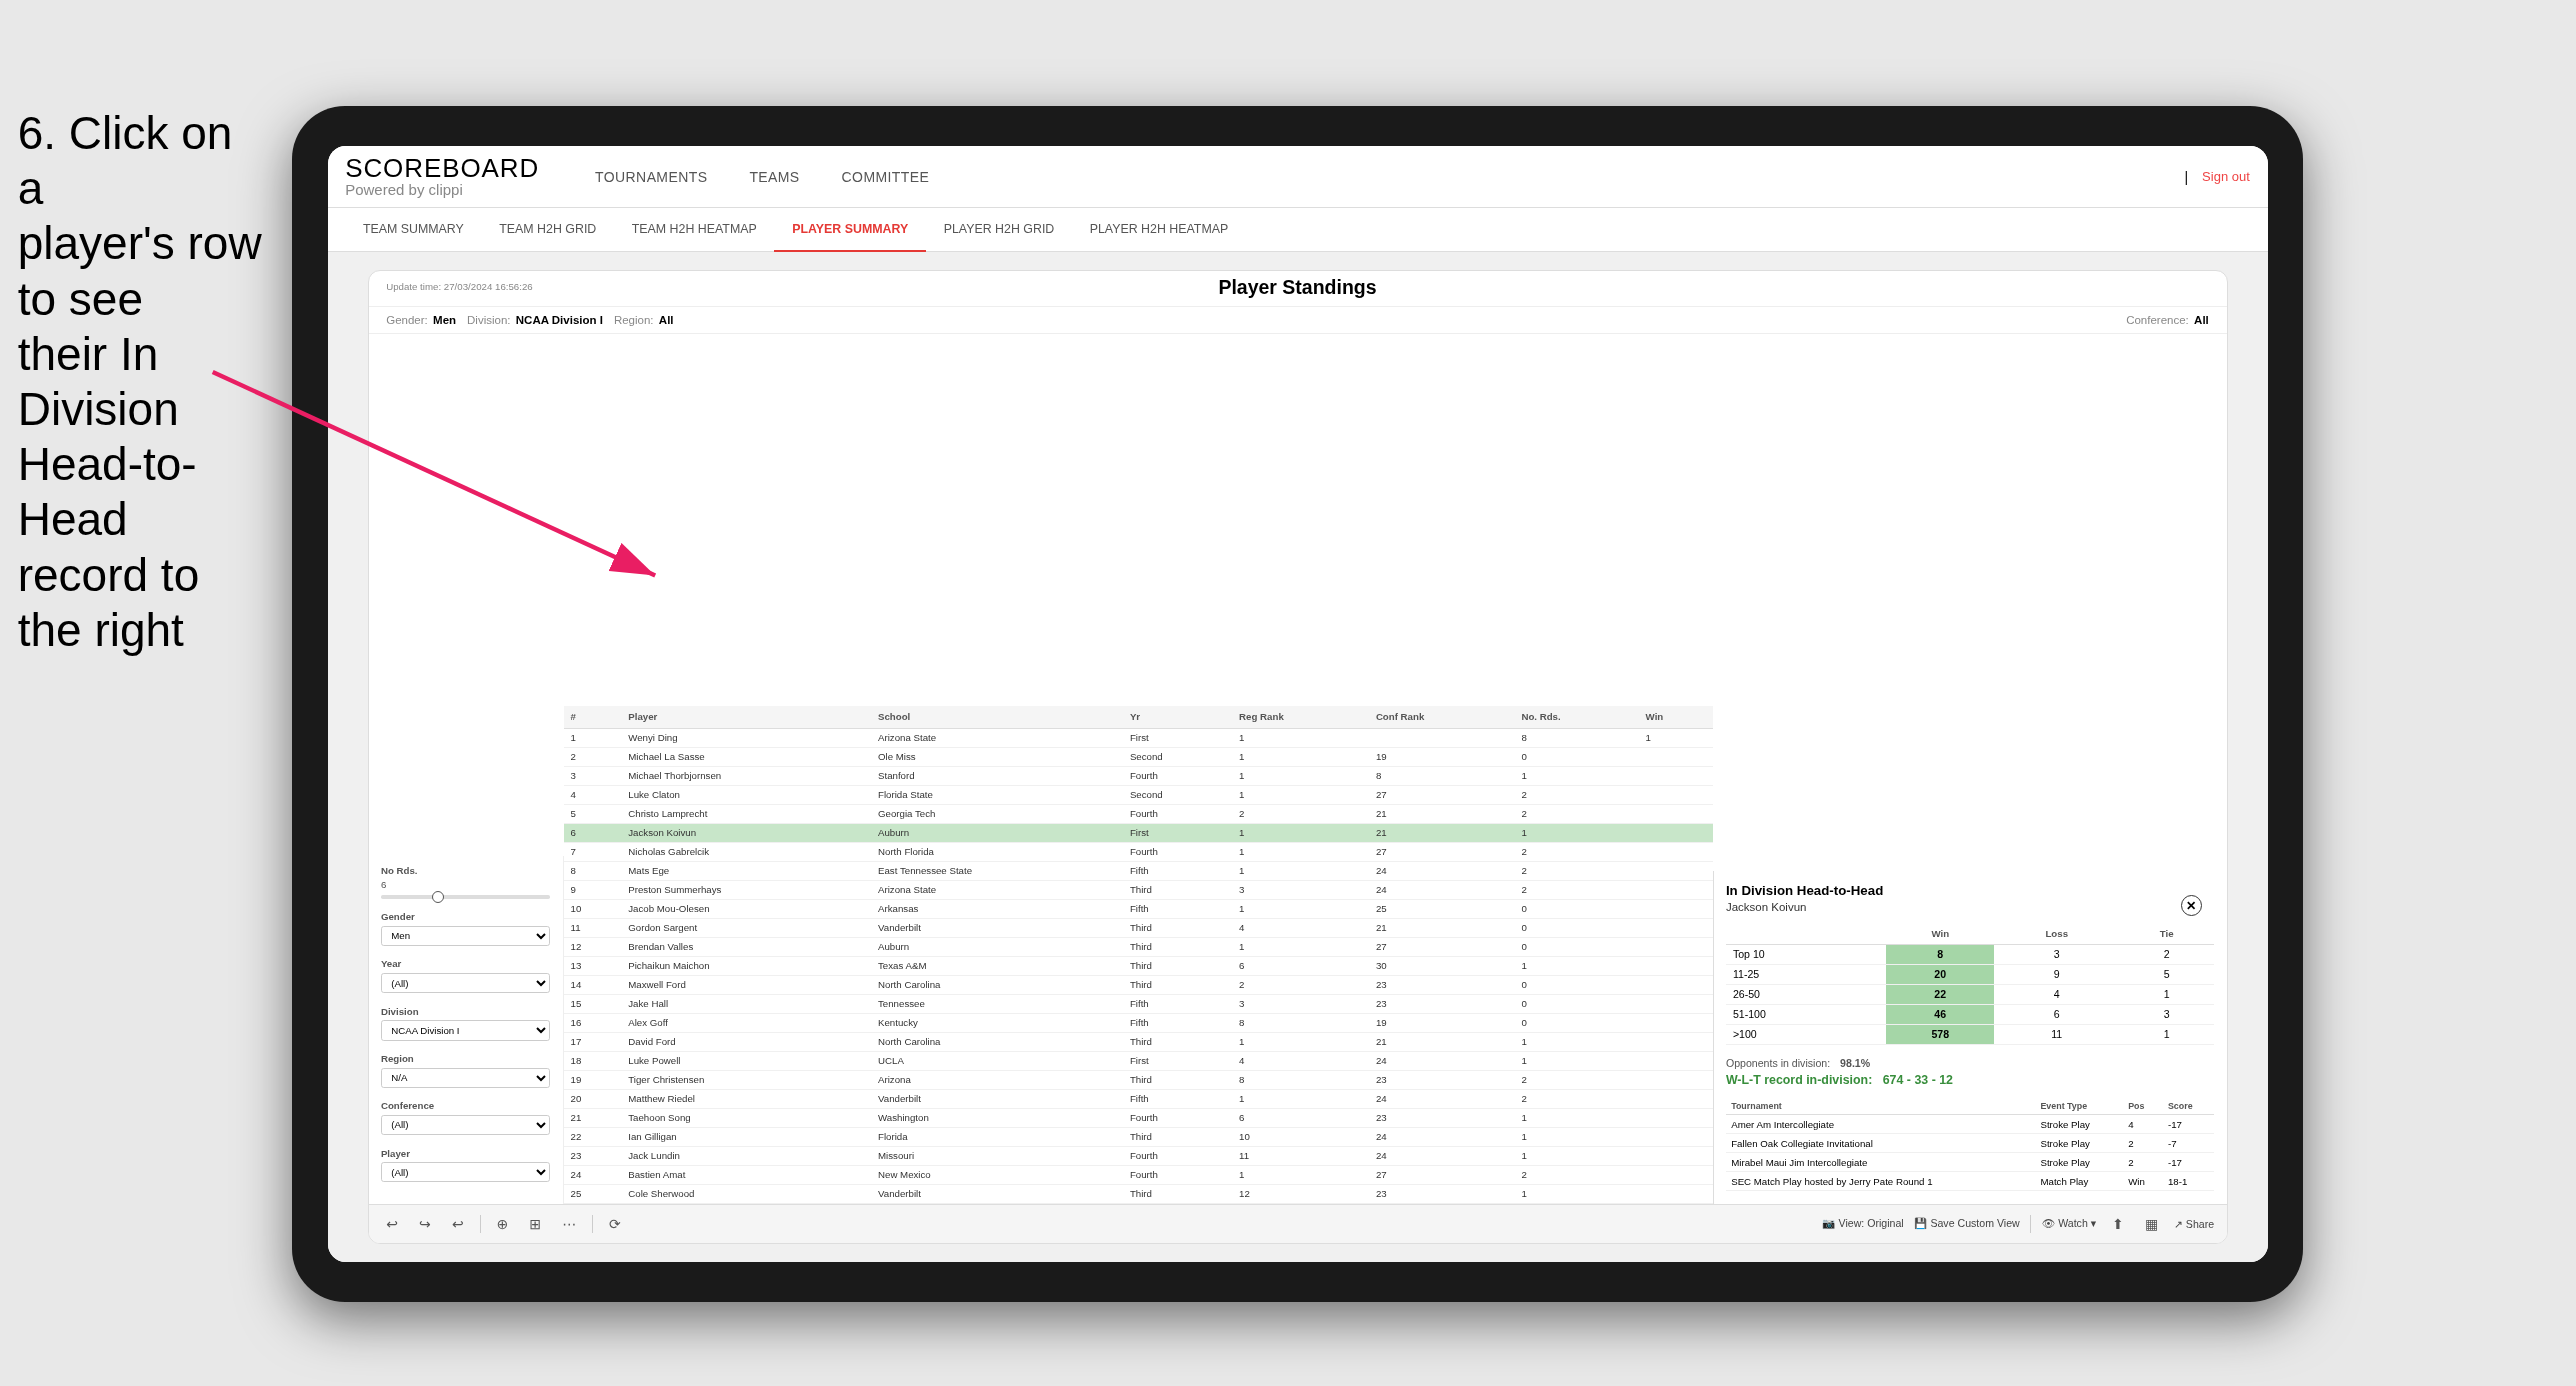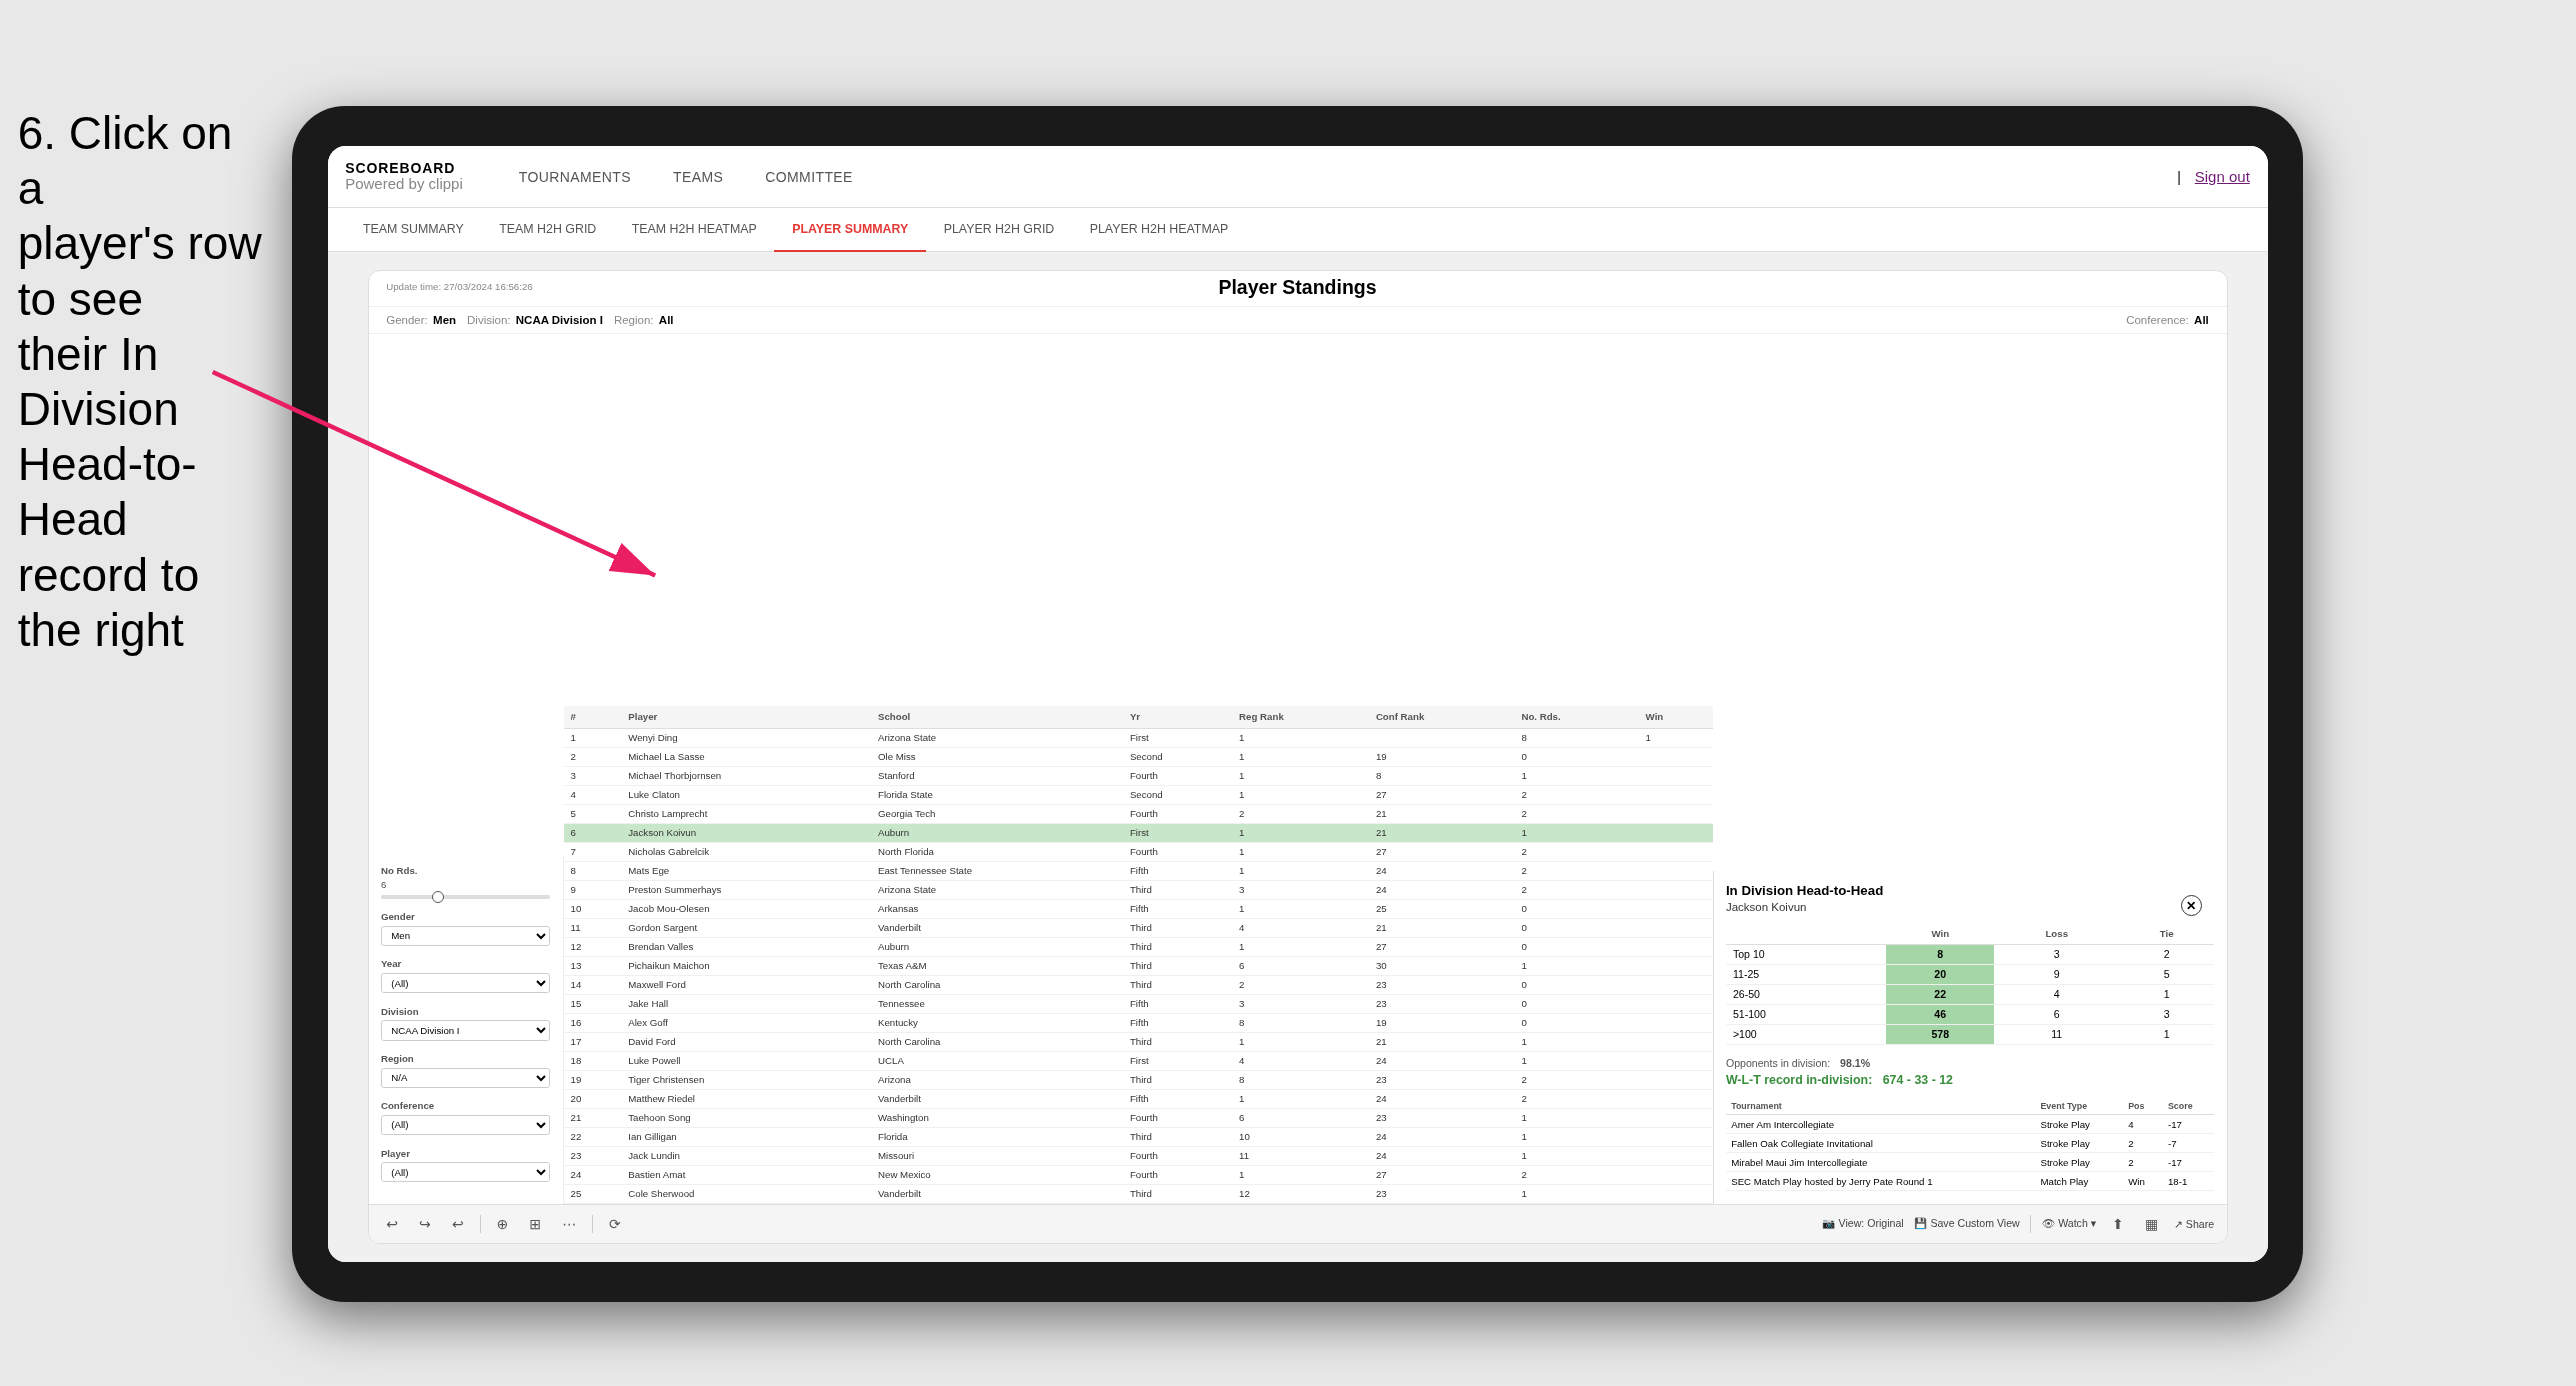--- a/index.html
+++ b/index.html
@@ -61,22 +61,22 @@
       flex-shrink: 0;
     }
 
     .logo {
       display: flex;
       flex-direction: column;
       margin-right: 35px;
     }
 
     .logo-title {
-      font-size: 14px;
-      font-weight: 700;
+      font-size: 26px;
+      font-weight: 400;
       letter-spacing: 0.9px;
       color: #000;
       line-height: 1;
     }
 
     .logo-sub {
       font-size: 15px;
       color: #888;
     }
 
@@ -98,24 +98,23 @@
       letter-spacing: 0.4px;
     }
 
     .nav-right {
       display: flex;
       align-items: center;
       gap: 14px;
     }
 
     .sign-out {
-      font-size: 15px;
-      color: #701a75;
+      font-size: 13px;
+      color: #ef4444;
       cursor: pointer;
-      text-decoration: underline;
     }
 
     
     .sub-nav {
       background: #fff;
       border-bottom: 1.8px solid #ddd;
       display: flex;
       padding: 0 17.7px;
       height: 44px;
       flex-shrink: 0;

